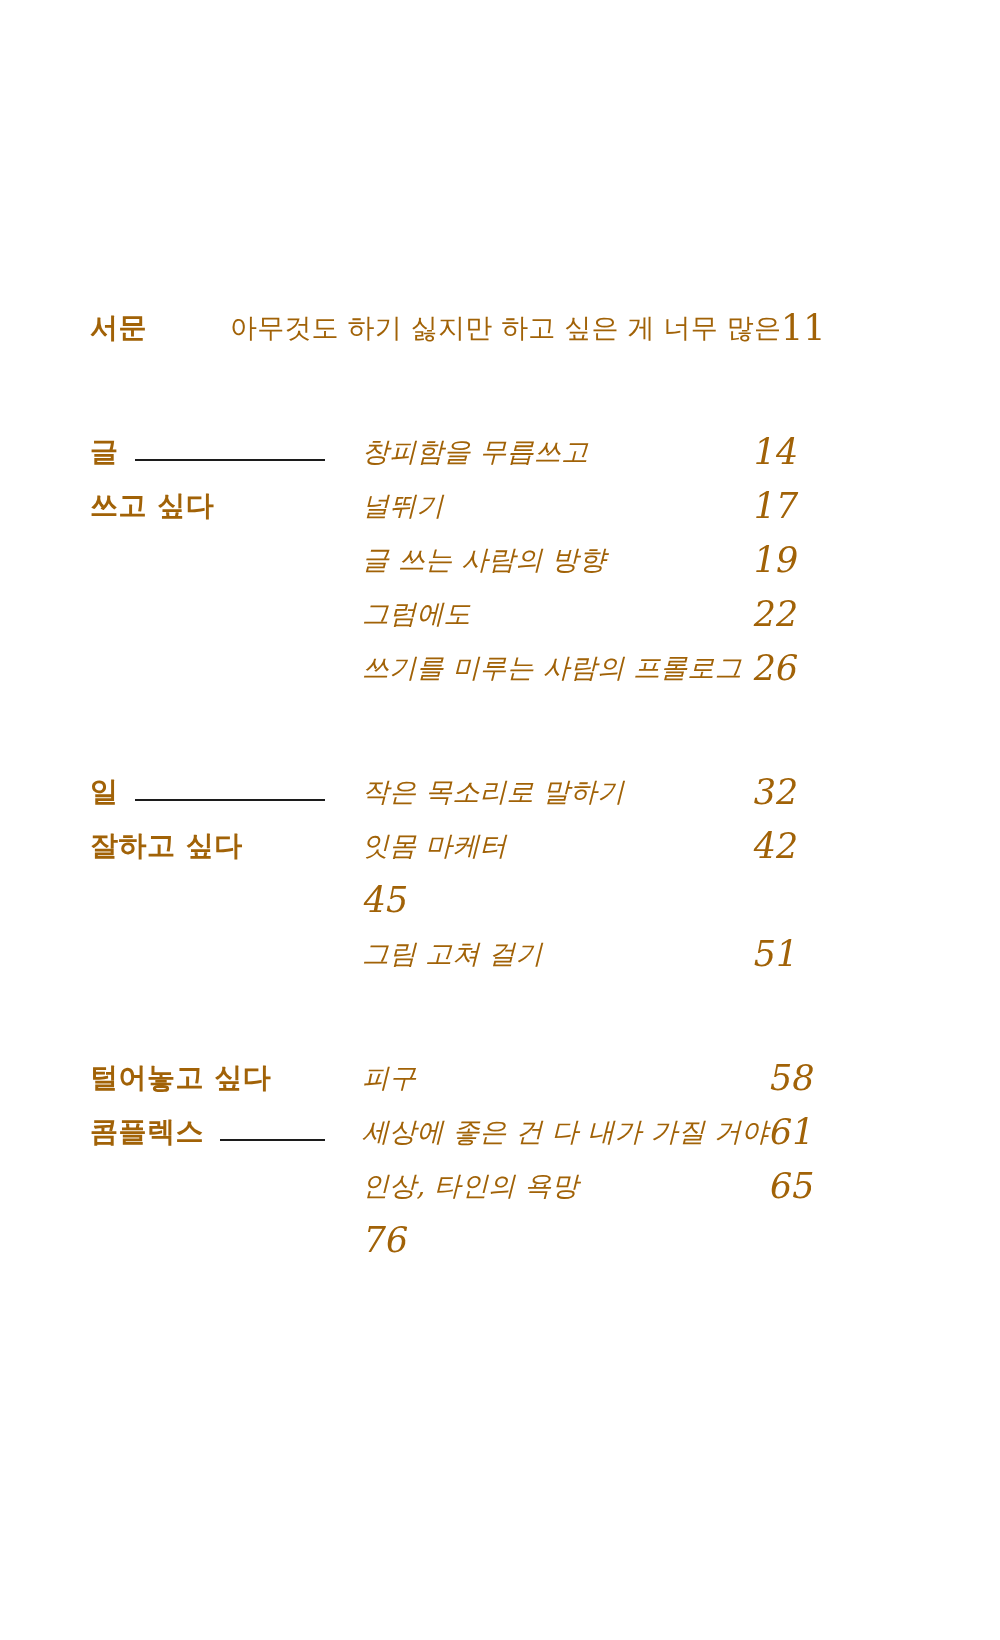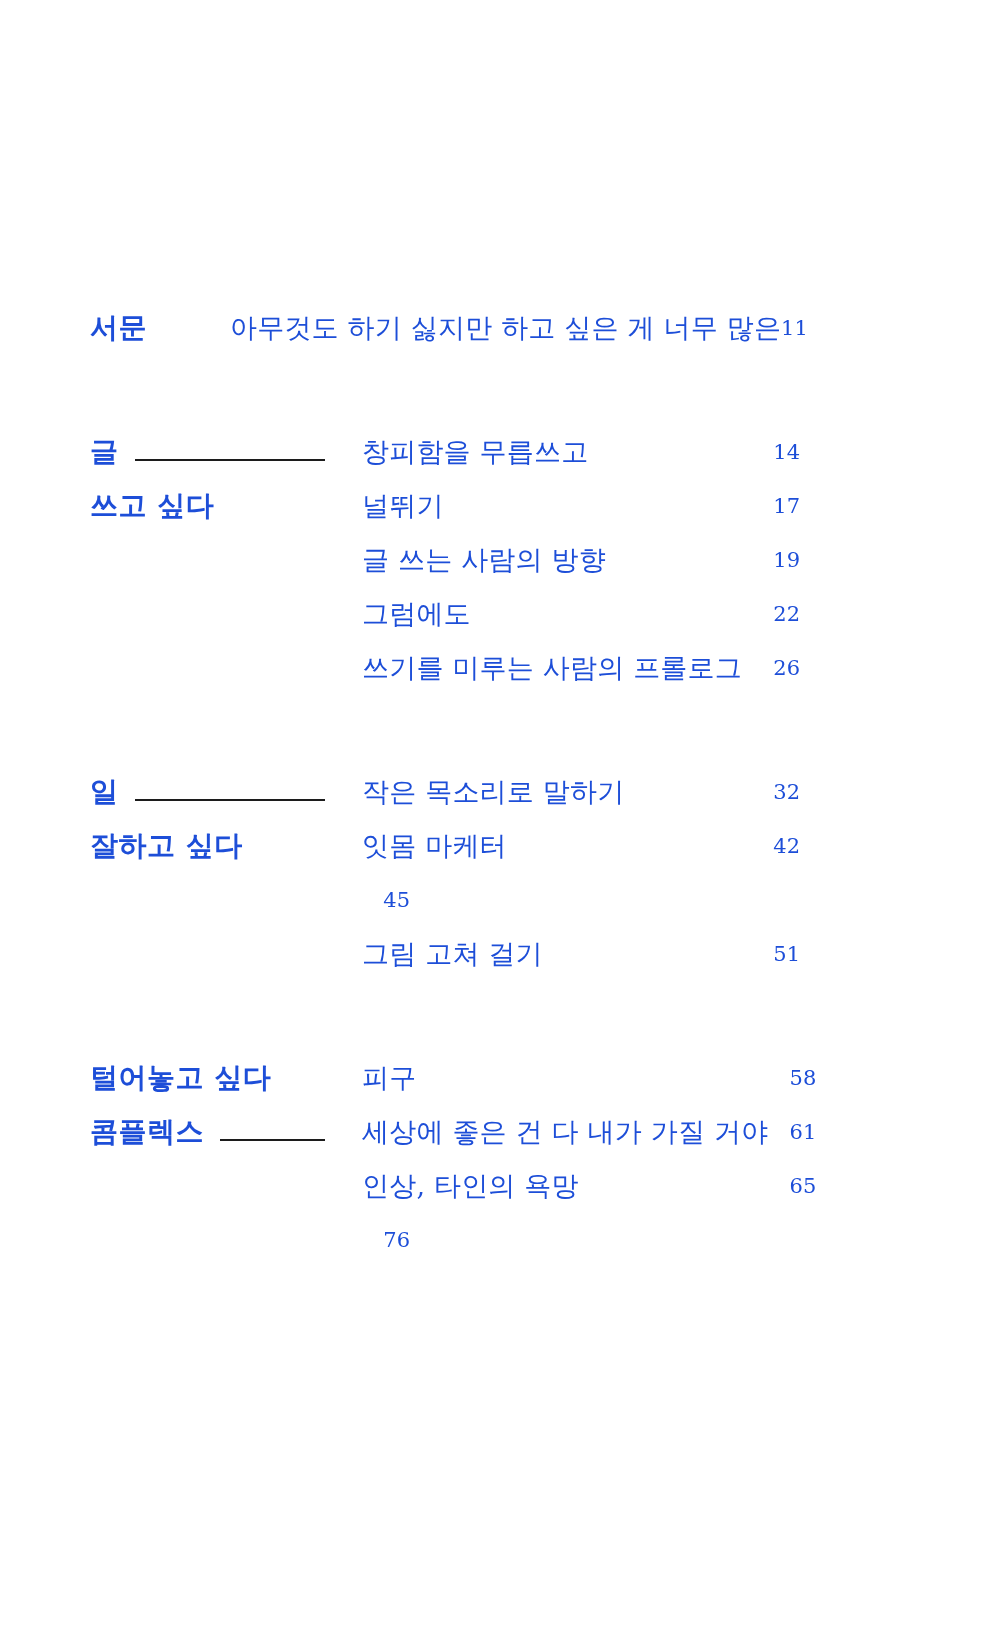--- a/index.html
+++ b/index.html
@@ -3,21 +3,21 @@
 <meta charset="utf-8">
 <style>
   html, body { margin: 0; padding: 0; background: #e8e8e8; }
   .page {
     position: relative;
     width: 1000px;
     height: 1640px;
     margin: 0 auto;
     background: #ffffff;
     font-family: "DejaVu Serif", "Liberation Serif", serif;
-    color: #1d4ed8;
+    color: #a16207;
     overflow: hidden;
   }
   .toc {
     padding: 301px 200px 0 90px;
   }
   .row {
     display: flex;
     align-items: center;
     height: 54px;
   }
@@ -41,31 +41,31 @@
     letter-spacing: 0.5px;
     white-space: nowrap;
   }
   .uline {
     flex: 1;
     height: 2px;
     background: #1c1c1c;
     margin-left: 16px;
     margin-top: 16px;
   }
-  .right-col { flex: 1; display: flex; flex-direction: column; }
+  .right-col { flex: 1; display: flex; flex-direction: column; font-style: italic; }
   .title {
     flex: 1;
     font-size: 27px;
     letter-spacing: 0.2px;
     white-space: nowrap;
   }
   .pg {
     width: 48px;
-    text-align: right;
-    font-size: 21px;
+    text-align: center;
+    font-size: 35px;
   }
 </style>
 </head>
 <body>
 
 <div class="page">
   <div class="toc" id="toc-root">
       <div class="row preface">
         <div class="left-cell"><span class="label">서문</span></div>
         <div class="title">아무것도 하기 싫지만 하고 싶은 게 너무 많은</div>

